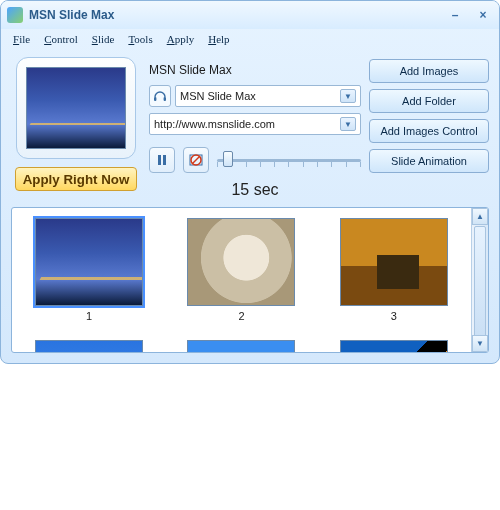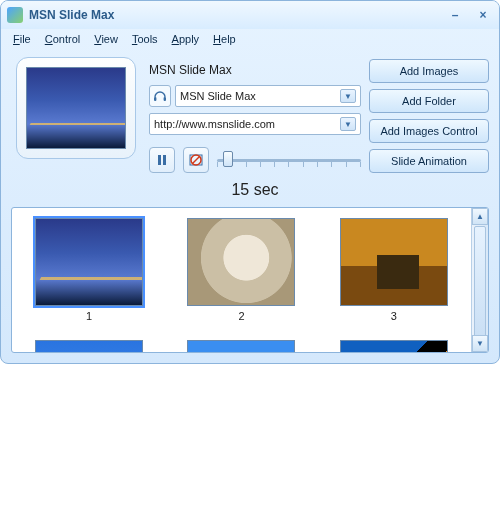--- a/index.html
+++ b/index.html
@@ -20,21 +20,21 @@
   }
   .titlebar .app-icon {
     width: 16px; height: 16px; margin-right: 6px;
     background: linear-gradient(135deg,#4da3ff,#88d070);
     border-radius: 3px;
   }
   .titlebar .title { color: #2b5b8a; font-weight: bold; font-size: 12px; flex: 1; }
   .titlebar .winbtns { display: flex; gap: 8px; }
   .titlebar .winbtn { width: 20px; height: 16px; display:flex;align-items:center;justify-content:center; color:#3a6ea5; cursor:pointer; font-weight:bold; font-size:12px; }
   .menubar {
-    display: flex; gap: 2px; padding: 2px 6px 4px 6px;
+    display: flex; gap: 2px; padding: 2px 6px 4px 6px; font-family: Liberation Serif, serif;
   }
   .menubar .menu-item { padding: 2px 6px; color: #0a2a4a; cursor: default; }
   .menubar .menu-item:first-letter { text-decoration: underline; }
   .toolbar-area {
     display: flex; padding: 6px 10px 2px 10px; gap: 8px;
   }
   .preview-col { width: 130px; display:flex; flex-direction:column; align-items:center; gap:8px;}
   .preview-frame {
     width: 120px; height: 102px;
     background: linear-gradient(180deg,#fdfefe,#e8f2fb);
@@ -145,32 +145,33 @@
     <div class="title">MSN Slide Max</div>
     <div class="winbtns">
       <div class="winbtn">–</div>
       <div class="winbtn">×</div>
     </div>
   </div>
 
   <div class="menubar">
     <div class="menu-item">File</div>
     <div class="menu-item">Control</div>
-    <div class="menu-item">View</div>
+    <div class="menu-item">Slide</div>
     <div class="menu-item">Tools</div>
     <div class="menu-item">Apply</div>
     <div class="menu-item">Help</div>
   </div>
 
   <div class="toolbar-area">
 
     <div class="preview-col">
       <div class="preview-frame">
         <div class="preview-img bridge" title="golden-gate-bridge"></div>
       </div>
+      <button class="apply-btn">Apply Right Now</button>
     </div>
 
     <div class="mid-col">
       <div class="heading">MSN Slide Max</div>
       <div class="combo-row">
         <div class="headset-icon">
           <svg width="14" height="14" viewBox="0 0 14 14">
               <path d="M2 8a5 5 0 0 1 10 0" fill="none" stroke="#3a6ea5" stroke-width="1.4"></path>
               <rect x="1" y="8" width="2.4" height="4" rx="1" fill="#3a6ea5"></rect>
               <rect x="10.6" y="8" width="2.4" height="4" rx="1" fill="#3a6ea5"></rect>

